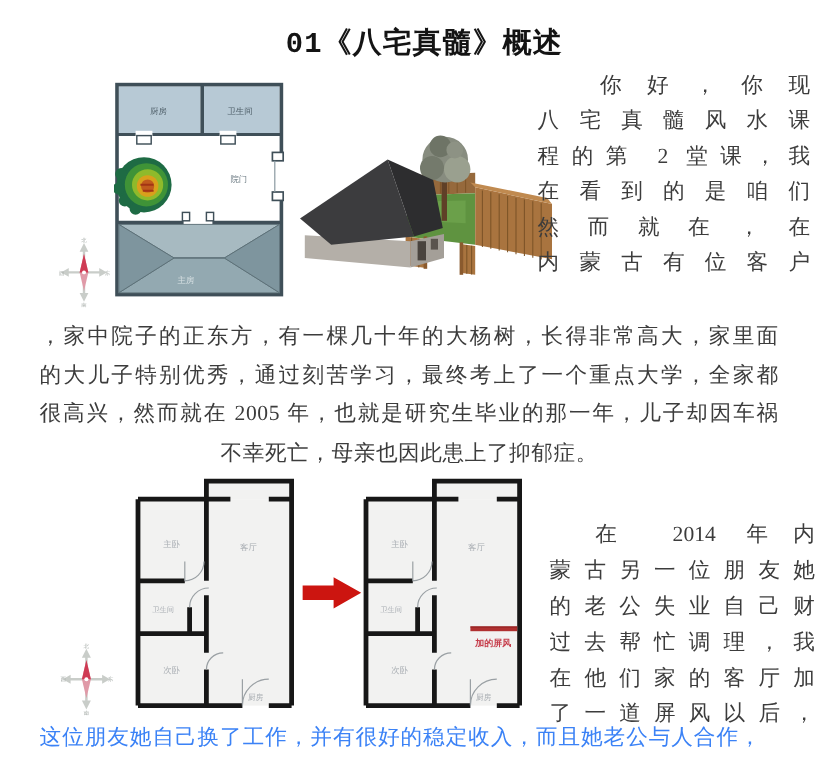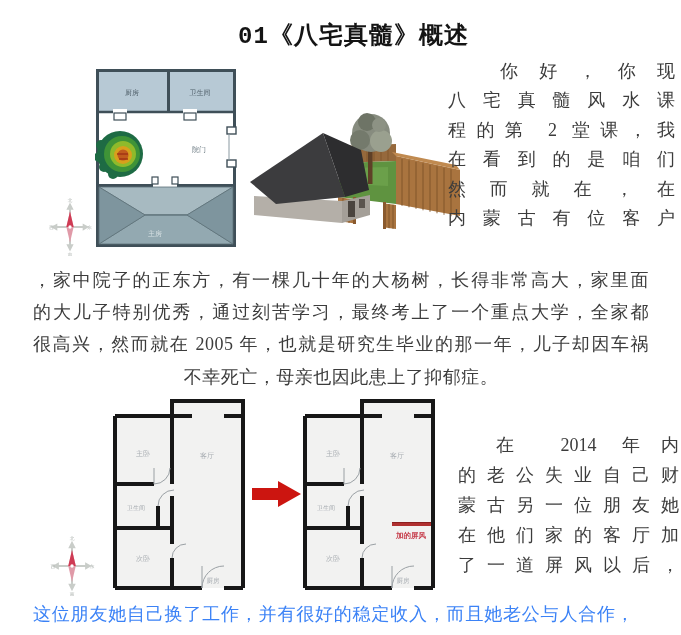--- a/index.html
+++ b/index.html
@@ -243,21 +243,22 @@
       <circle cx="24" cy="32" r="1.8" fill="#ffffff"></circle>
     </g>
     <text x="24" y="4.5" font-size="5" fill="#aab0ac" text-anchor="middle">北</text>
     <text x="24" y="63.5" font-size="5" fill="#aab0ac" text-anchor="middle">南</text>
     <text x="1" y="34" font-size="5" fill="#aab0ac">西</text>
     <text x="43" y="34" font-size="5" fill="#aab0ac">东</text>
   </svg>
 
   <div class="col col2">
     <div class="ln jline ind2">在 2014 年内</div>
+    <div class="ln jline">蒙古另一位朋友她</div>
     <div class="ln jline">的老公失业自己财</div>
-    <div class="ln jline">蒙古另一位朋友她</div>
+    <div class="ln jline">过去帮忙调理，我</div>
     <div class="ln jline">在他们家的客厅加</div>
     <div class="ln jline">了一道屏风以后，</div>
   </div>
 
   <div class="closing">这位朋友她自己换了工作，并有很好的稳定收入，而且她老公与人合作，</div>
 
 </div>
 
 </body></html>

